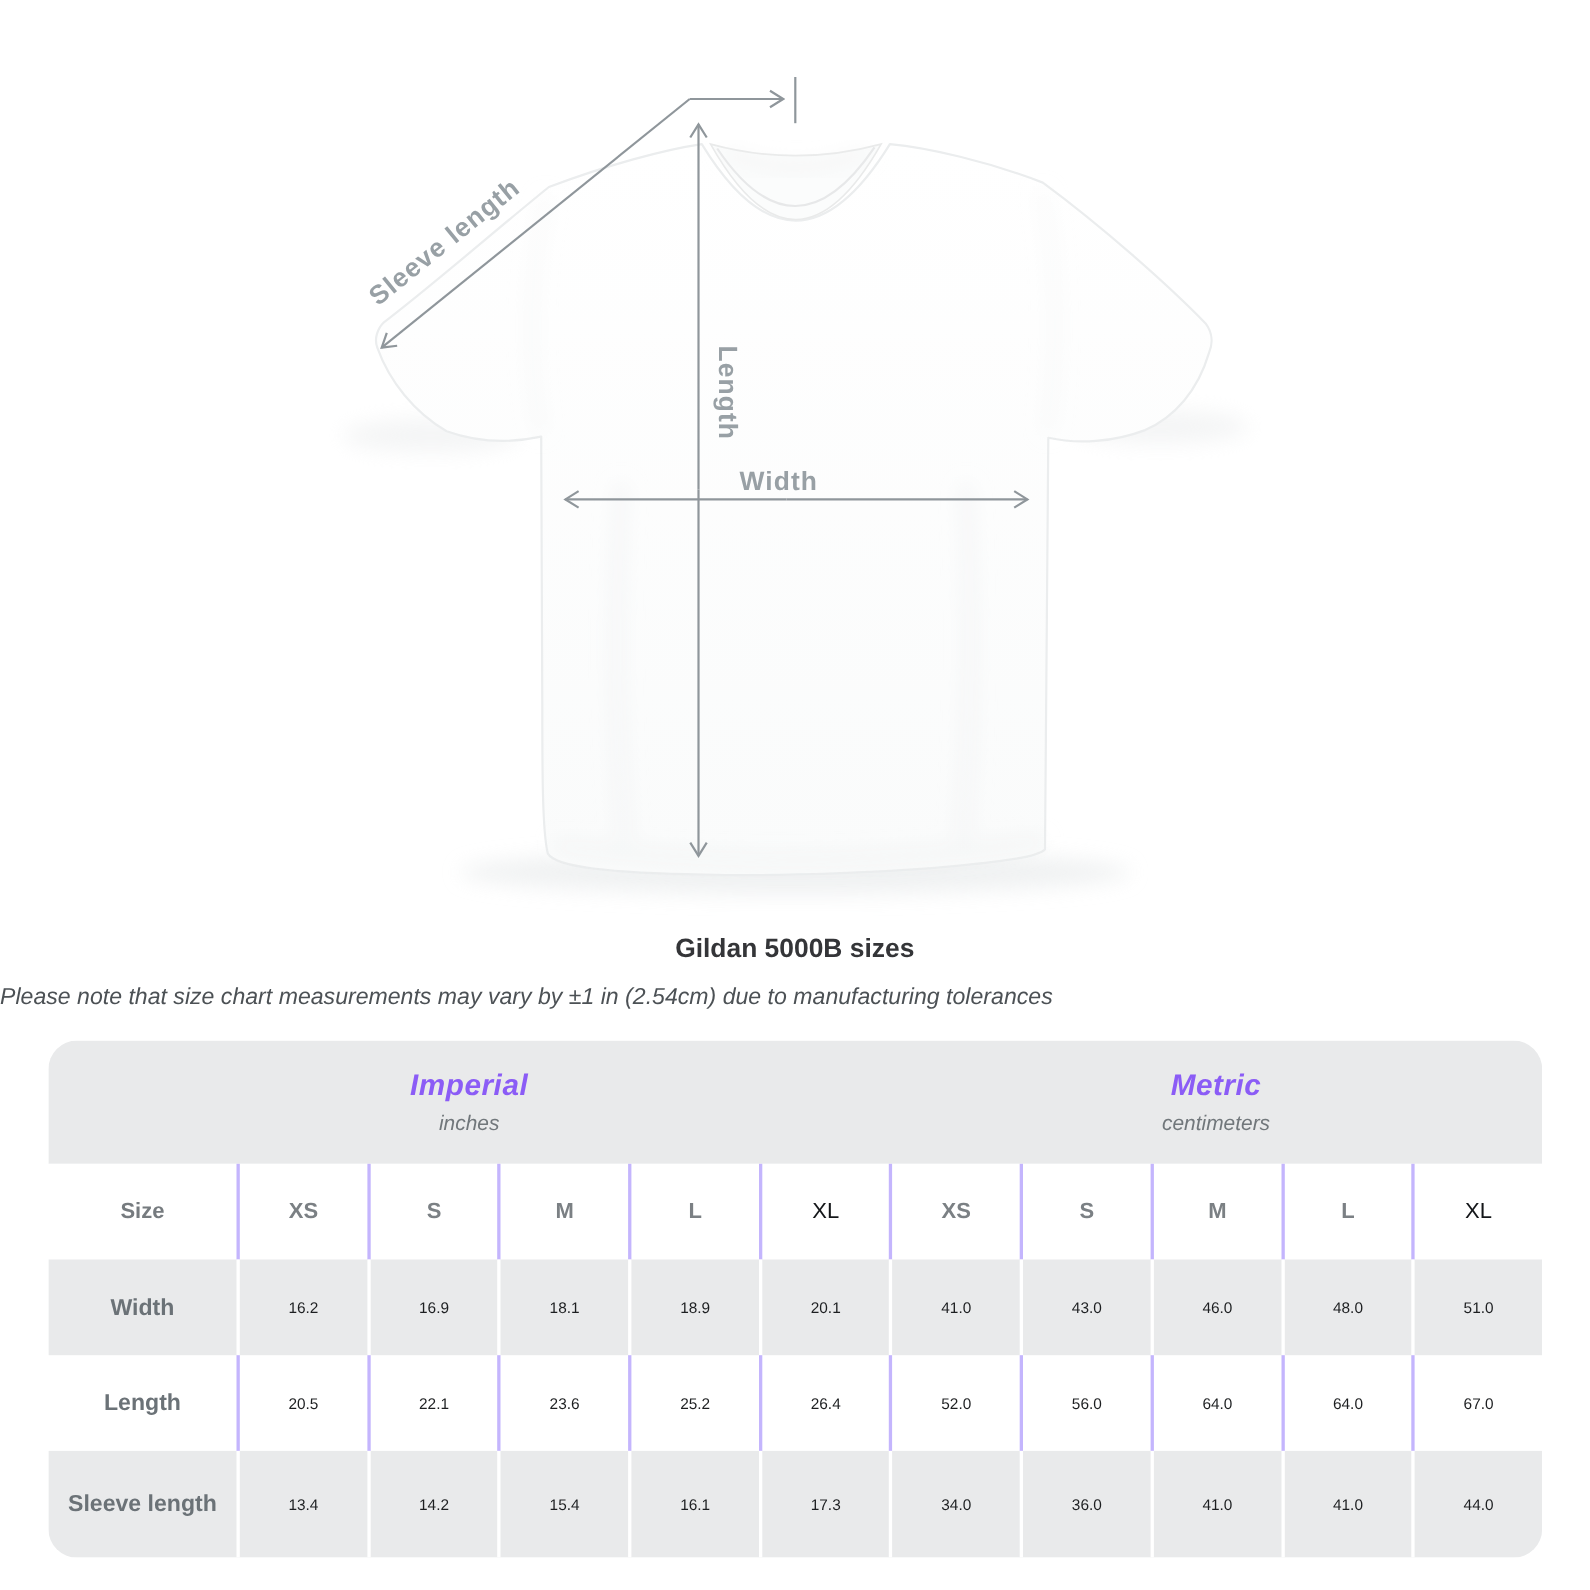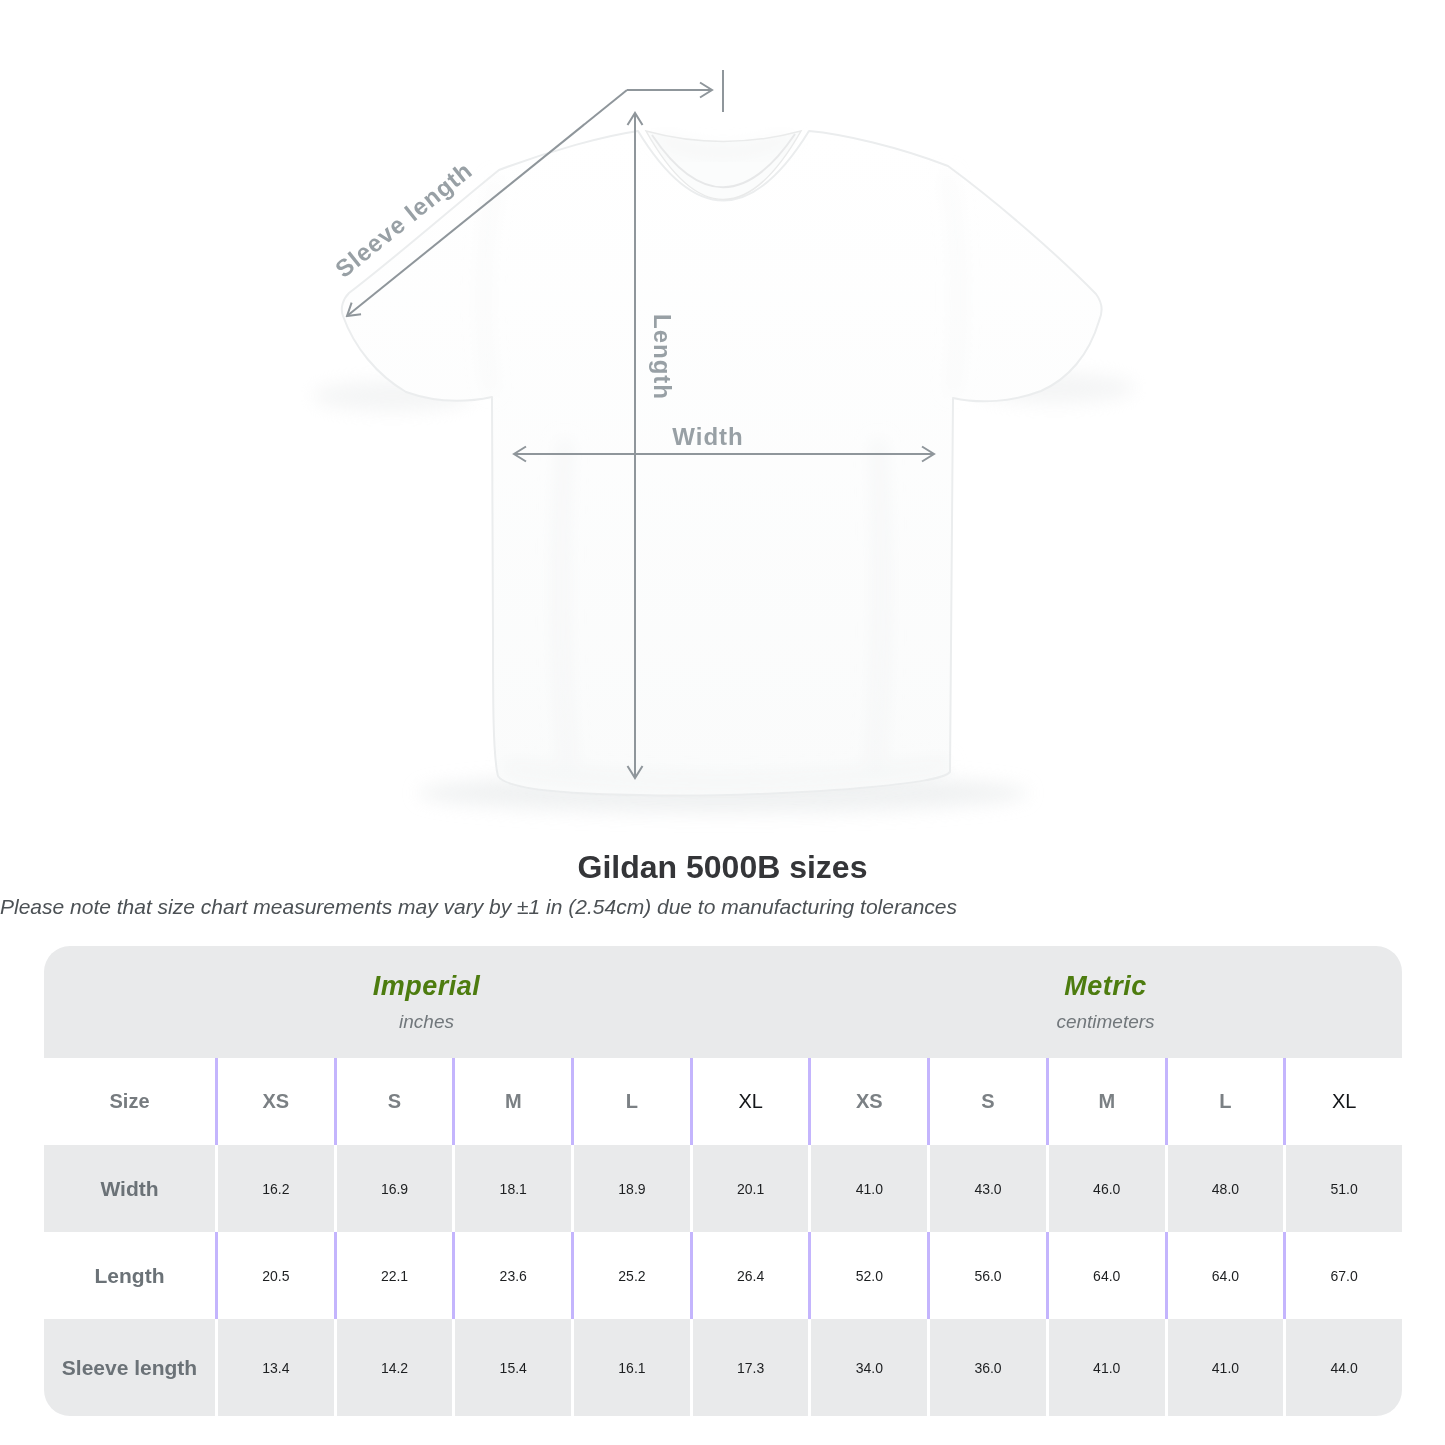--- a/index.html
+++ b/index.html
@@ -10,39 +10,39 @@
     font-family:"Liberation Sans","DejaVu Sans",sans-serif;
     overflow:hidden;
   }
   .figure{position:absolute;left:0;top:0;}
   .fig-label{
     font-family:"Liberation Sans","DejaVu Sans",sans-serif;
     font-weight:bold;font-size:24px;fill:#98a0a5;letter-spacing:1px;
   }
   .page-title{
     position:absolute;left:0;top:849px;width:1445px;
-    text-align:center;font-size:32px;font-weight:bold;color:#343538;
+    text-align:center;font-size:24px;font-weight:bold;color:#343538;
     letter-spacing:0px;
   }
   .page-note{
     position:absolute;left:0;top:895px;width:1445px;
     text-align:left;font-style:italic;font-size:21px;color:#4c5155;
   }
   .size-table{
     position:absolute;left:44px;top:946px;width:1358px;height:470px;
     border-radius:26px;overflow:hidden;background:#ffffff;
   }
   .band{
     display:grid;grid-template-columns:765px 1fr;height:112px;
     background:#e9eaeb;
   }
   .band-cell{
     display:flex;flex-direction:column;align-items:center;justify-content:center;gap:9px;
   }
-  .unit-name{font-size:27px;font-weight:bold;font-style:italic;color:#4d7c0f;letter-spacing:.5px;}
+  .unit-name{font-size:27px;font-weight:bold;font-style:italic;color:#8b5cf6;letter-spacing:.5px;}
   .unit-sub{font-size:19px;font-style:italic;color:#71777b;}
   .row{display:grid;grid-template-columns:171px repeat(10,1fr);}
   .row.head{height:87px;background:#ffffff;}
   .row.data{height:87px;}
   .row.data.last{height:97px;}
   .row.stripe{background:#e9eaeb;}
   .cell{
     display:flex;align-items:center;justify-content:center;
     font-size:14px;color:#1d1f21;
   }

